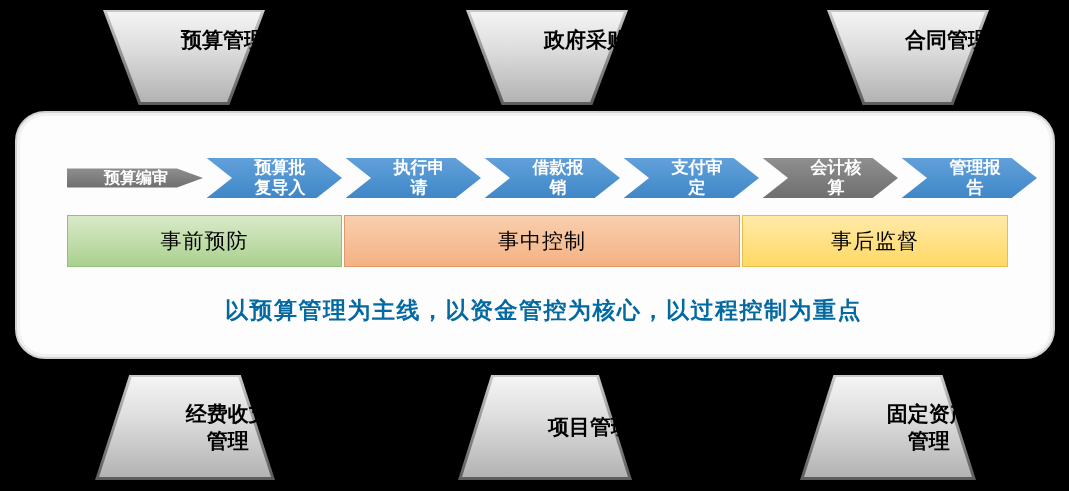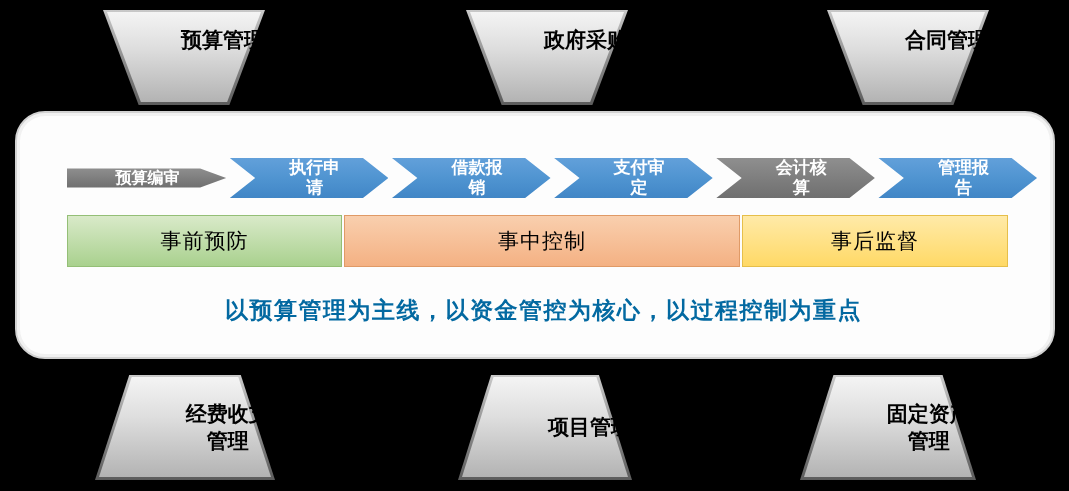--- a/index.html
+++ b/index.html
@@ -74,20 +74,23 @@
       </div>
   </div>
 
   <div class="panel">
 
     <div class="steps">
       <div class="step first" data-type="gray">
         <span class="step-label">预算编审</span>
       </div>
       <div class="step" data-type="blue">
+        <span class="step-label">预算批复导入</span>
+      </div>
+      <div class="step" data-type="blue">
         <span class="step-label">执行申请</span>
       </div>
       <div class="step" data-type="blue">
         <span class="step-label">借款报销</span>
       </div>
       <div class="step" data-type="blue">
         <span class="step-label">支付审定</span>
       </div>
       <div class="step" data-type="gray">
         <span class="step-label">会计核算</span>

